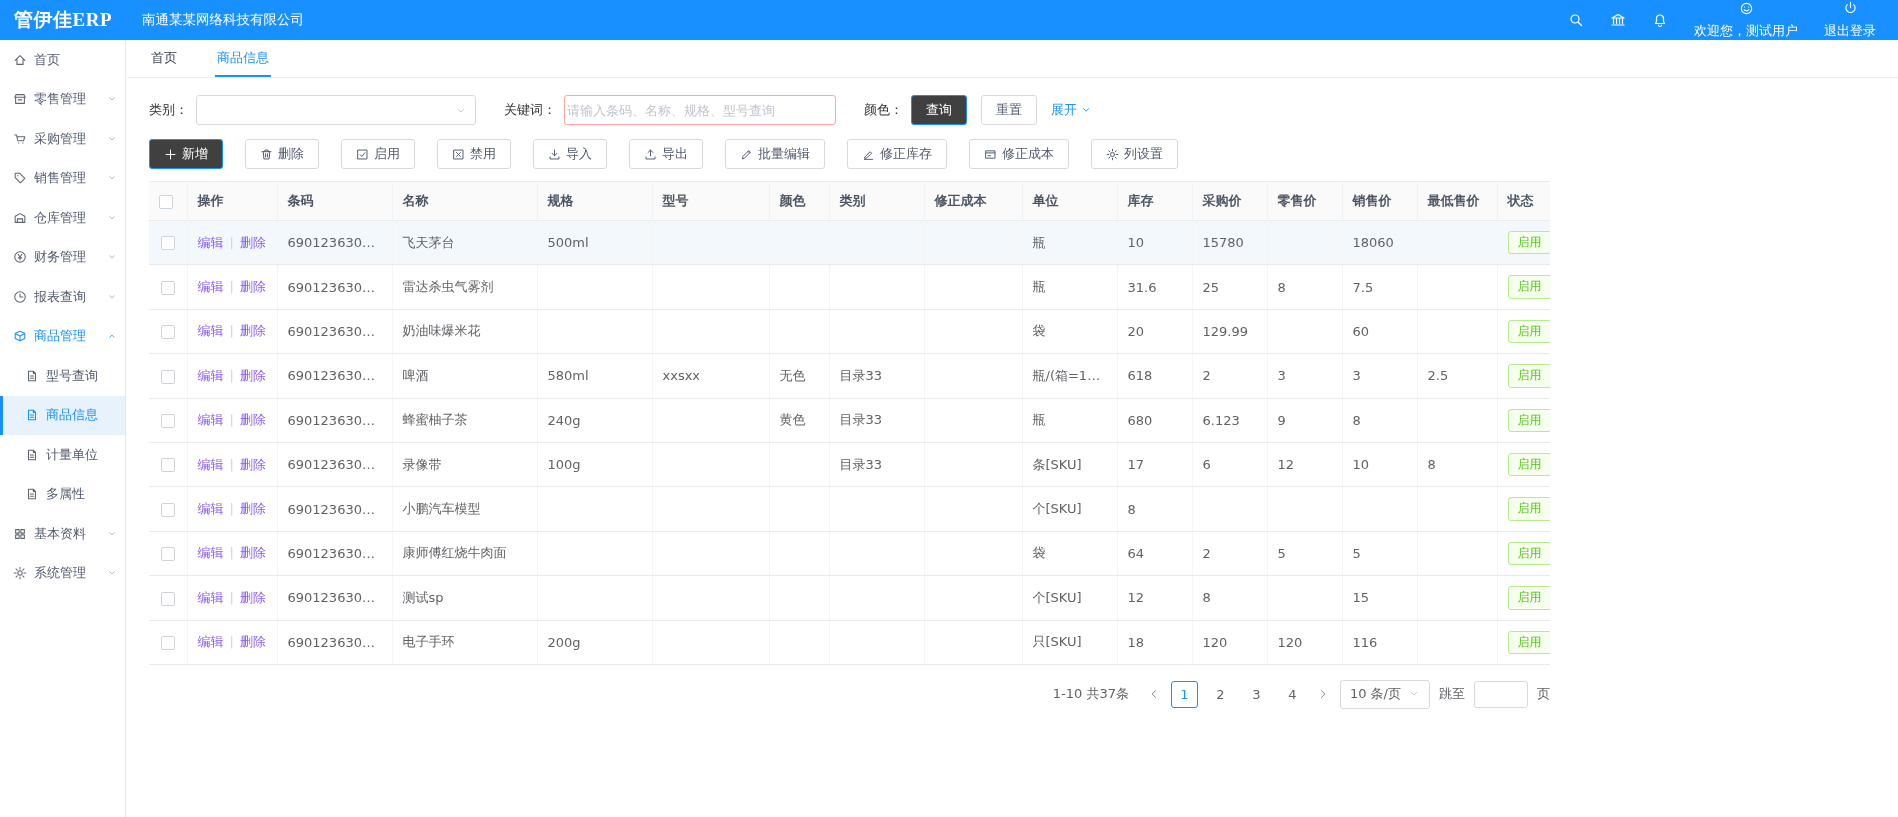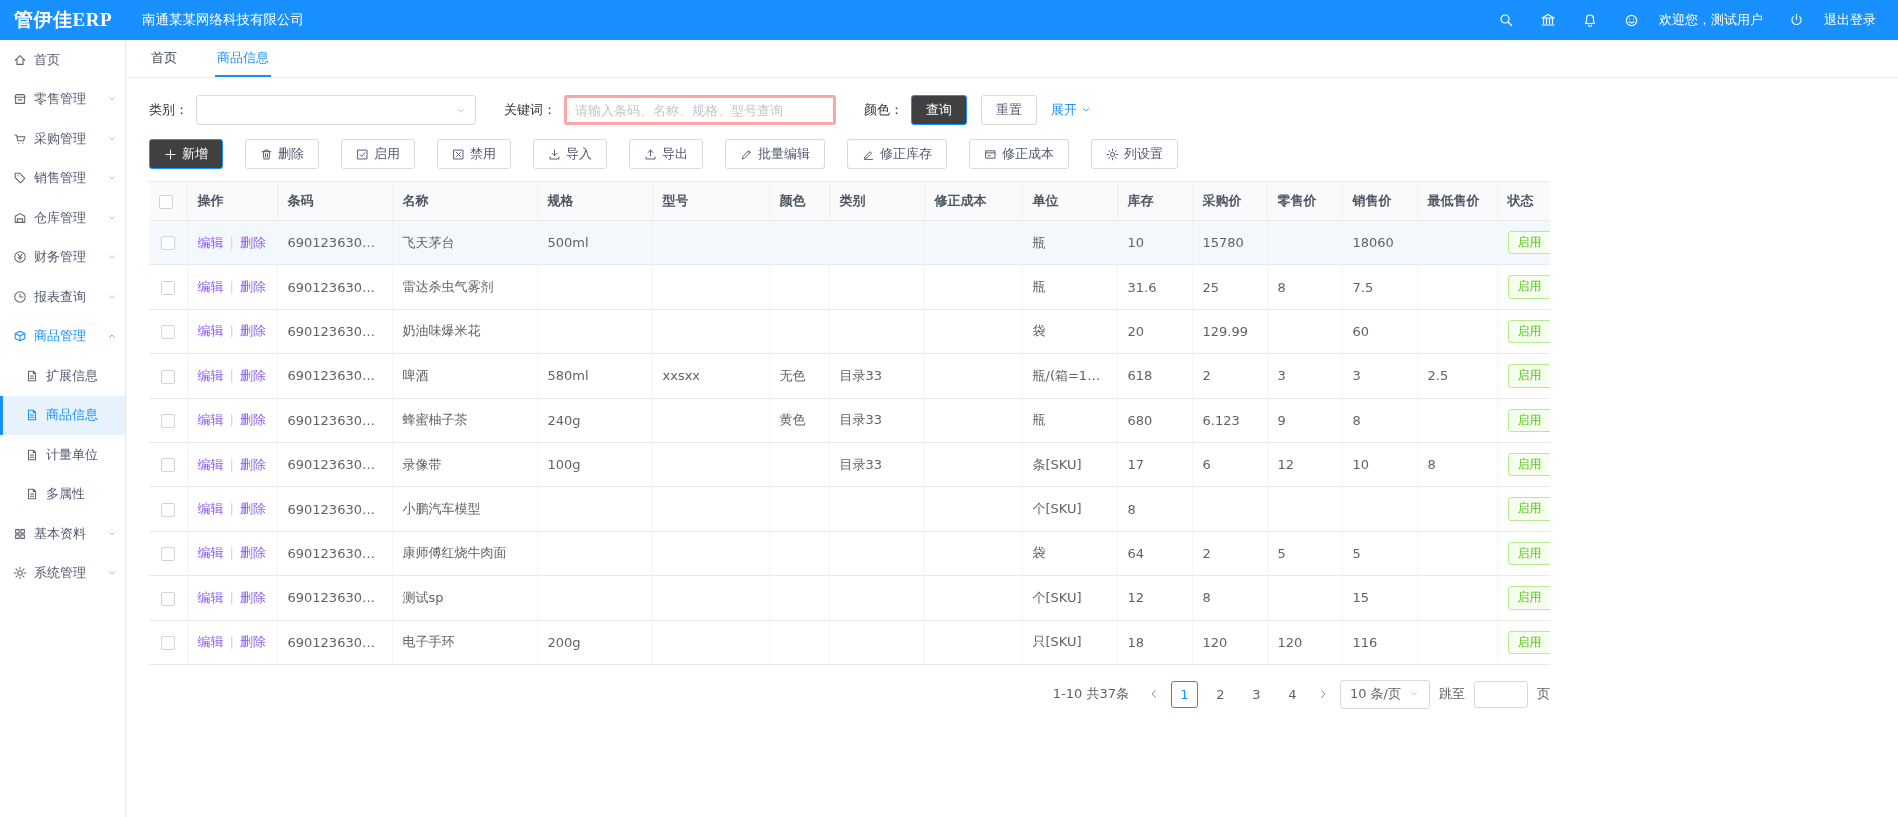--- a/index.html
+++ b/index.html
@@ -12,21 +12,21 @@
   svg.ic { display:block; }
   svg.ic path { fill:none; stroke:currentColor; stroke-width:1.2; stroke-linecap:round; stroke-linejoin:round; }
 
   
   .topbar { height:40px; background:#1890ff; display:flex; align-items:center; color:#fff;font-family:Liberation Serif, serif; }
   .logo { width:112px; padding-left:14px; font-size:19px; font-weight:700; letter-spacing:.5px; white-space:nowrap; cursor:pointer; }
   .company { font-size:13.5px; margin-left:30px; }
   .top-right { margin-left:auto; display:flex; align-items:center; gap:26px; padding-right:22px; font-size:13px; }
   .t-icon { cursor:pointer; display:flex; }
   .t-icon svg { width:16px; height:16px; }
-  .t-user { display:flex; align-items:center; gap:20px; cursor:pointer; white-space:nowrap; }
+  .t-user { display:flex; align-items:center; gap:6px; cursor:pointer; white-space:nowrap;flex-direction:column; }
   .t-user svg { width:15px; height:15px; }
 
   
   .sidebar { position:absolute; top:40px; left:0; bottom:0; width:126px; background:#fff; border-right:1px solid #e4e7eb; }
   .side-item { height:39.5px; display:flex; align-items:center; padding:0 8px 0 13px; font-size:13px; color:#515a6e; cursor:pointer; }
   .side-item .s-icon { margin-right:7px; display:flex; color:#5f6670; }
   .side-item .s-icon svg { width:14px; height:14px; }
   .s-chev { margin-left:auto; color:#9aa0ab; display:flex; }
   .s-chev svg { width:10px; height:10px; }
   .side-item.lvl2 { padding-left:25px; }
@@ -39,21 +39,21 @@
   .tabbar { height:38px; display:flex; align-items:flex-end; padding:0 22px; border-bottom:1px solid #eceef2; gap:36px; }
   .tab { padding:9px 2px 8px; font-size:13px; color:#3c4350; cursor:pointer; border-bottom:2px solid transparent; }
   .tab.active { color:#1890ff; border-bottom-color:#1890ff; }
 
   
   .filters { display:flex; align-items:center; padding:17px 22px 0; color:#333; }
   .f-label { margin-right:8px; white-space:nowrap; }
   .f-select { width:280px; height:30px; border:1px solid #d9d9d9; border-radius:3px; margin-right:28px; position:relative; background:#fff; cursor:pointer; }
   .f-select .chev { position:absolute; right:8px; top:9px; color:#bfbfbf; display:flex; }
   .chev svg { width:12px; height:12px; }
-  .f-input { height:30px; border:3px solid #fca5a5; border-radius:3px; padding:0 8px; font-size:13px; color:#333;
+  .f-input { height:30px; border:1px solid #fca5a5; border-radius:3px; padding:0 2px; font-size:13px; color:#333;
              font-family:"DejaVu Sans","Liberation Sans",sans-serif; outline:none; }
   .f-input::placeholder { color:#c0c4cc; }
   .w-key { width:272px; margin-right:28px; }
   .w-col { width:285px; margin-right:18px; }
   .btn { height:30px; padding:0 14px; border:1px solid #d9d9d9; background:#fff; border-radius:3px; font-size:13px;
          color:#515a6e; cursor:pointer; display:inline-flex; align-items:center; gap:5px;
          font-family:"DejaVu Sans","Liberation Sans",sans-serif; white-space:nowrap; }
   .btn.primary { background:#404040; border-color:#1890ff; color:#fff; }
   .filters .btn { margin-right:14px; }
   .expand { color:#1890ff; display:flex; align-items:center; gap:3px; cursor:pointer; }
@@ -232,21 +232,21 @@
             <path d="M4.5 10 L8 6.5 L11.5 10"></path>
           </svg>
         </span>
       </div>
       <div class="side-item lvl2">
         <span class="s-icon">
           <svg class="ic" viewBox="0 0 16 16" aria-hidden="true">
             <path d="M4 2.5 H9.5 L12 5 V13.5 H4 Z M9.5 2.5 V5 H12 M6 8 H10 M6 10.5 H10"></path>
           </svg>
         </span>
-        <span class="s-label">扩展信息</span>
+        <span class="s-label">型号查询</span>
       </div>
       <div class="side-item lvl2 active">
         <span class="s-icon">
           <svg class="ic" viewBox="0 0 16 16" aria-hidden="true">
             <path d="M4 2.5 H9.5 L12 5 V13.5 H4 Z M9.5 2.5 V5 H12 M6 8 H10 M6 10.5 H10"></path>
           </svg>
         </span>
         <span class="s-label">商品信息</span>
       </div>
       <div class="side-item lvl2">

